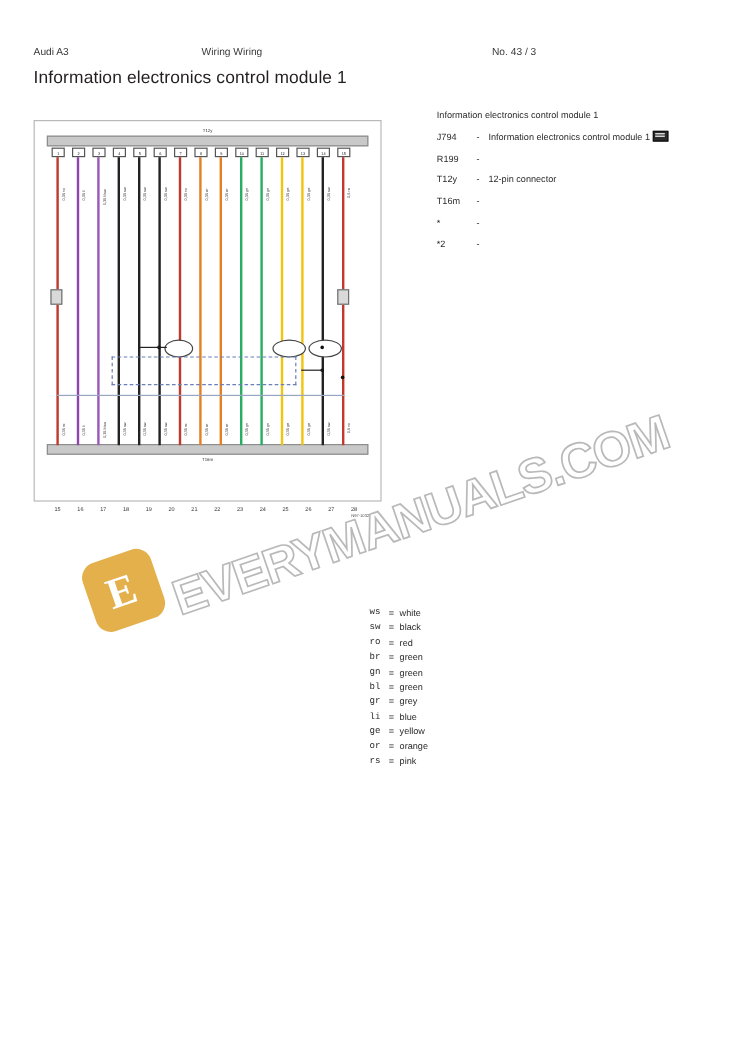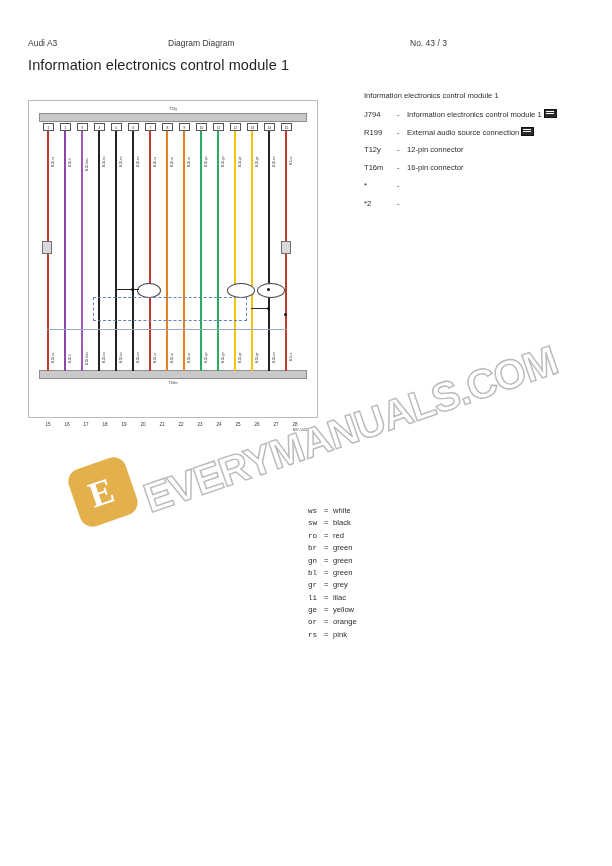--- a/index.html
+++ b/index.html
@@ -266,51 +266,49 @@
     font-family: "Liberation Serif", serif;
   }
 </style>
 </head>
 <body>
 
 <div class="page">
 
   <div class="header-row">
     <div class="header-left">Audi A3</div>
-    <div class="header-center">Diagram Diagram</div>
+    <div class="header-center">Wiring Wiring</div>
     <div class="header-right">No.  43 / 3</div>
   </div>
 
   <div class="doc-title">Information electronics control module 1</div>
 
   <div class="legend">
     <div class="legend-title">Information electronics control module 1</div>
 
     <div class="legend-item">
       <div class="legend-key">J794</div>
       <div class="legend-dash">-</div>
       <div class="legend-val"><span>Information electronics control module 1</span><span class="inline-box"></span></div>
     </div>
 
     <div class="legend-item">
       <div class="legend-key">R199</div>
       <div class="legend-dash">-</div>
-      <div class="legend-val"><span>External audio source connection</span><span class="inline-box"></span></div>
     </div>
 
     <div class="legend-item">
       <div class="legend-key">T12y</div>
       <div class="legend-dash">-</div>
       <div class="legend-val">12-pin connector</div>
     </div>
 
     <div class="legend-item">
       <div class="legend-key">T16m</div>
       <div class="legend-dash">-</div>
-      <div class="legend-val">16-pin connector</div>
     </div>
 
     <div class="legend-item">
       <div class="legend-key">*</div>
       <div class="legend-dash">-</div>
     </div>
 
     <div class="legend-item">
       <div class="legend-key">*2</div>
       <div class="legend-dash">-</div>
@@ -464,21 +462,21 @@
       <div class="ck-name">green</div>
     </div>
     <div class="ck-row">
       <div class="ck-abbr">gr</div>
       <div class="ck-eq">=</div>
       <div class="ck-name">grey</div>
     </div>
     <div class="ck-row">
       <div class="ck-abbr">li</div>
       <div class="ck-eq">=</div>
-      <div class="ck-name">lilac</div>
+      <div class="ck-name">blue</div>
     </div>
     <div class="ck-row">
       <div class="ck-abbr">ge</div>
       <div class="ck-eq">=</div>
       <div class="ck-name">yellow</div>
     </div>
     <div class="ck-row">
       <div class="ck-abbr">or</div>
       <div class="ck-eq">=</div>
       <div class="ck-name">orange</div>

